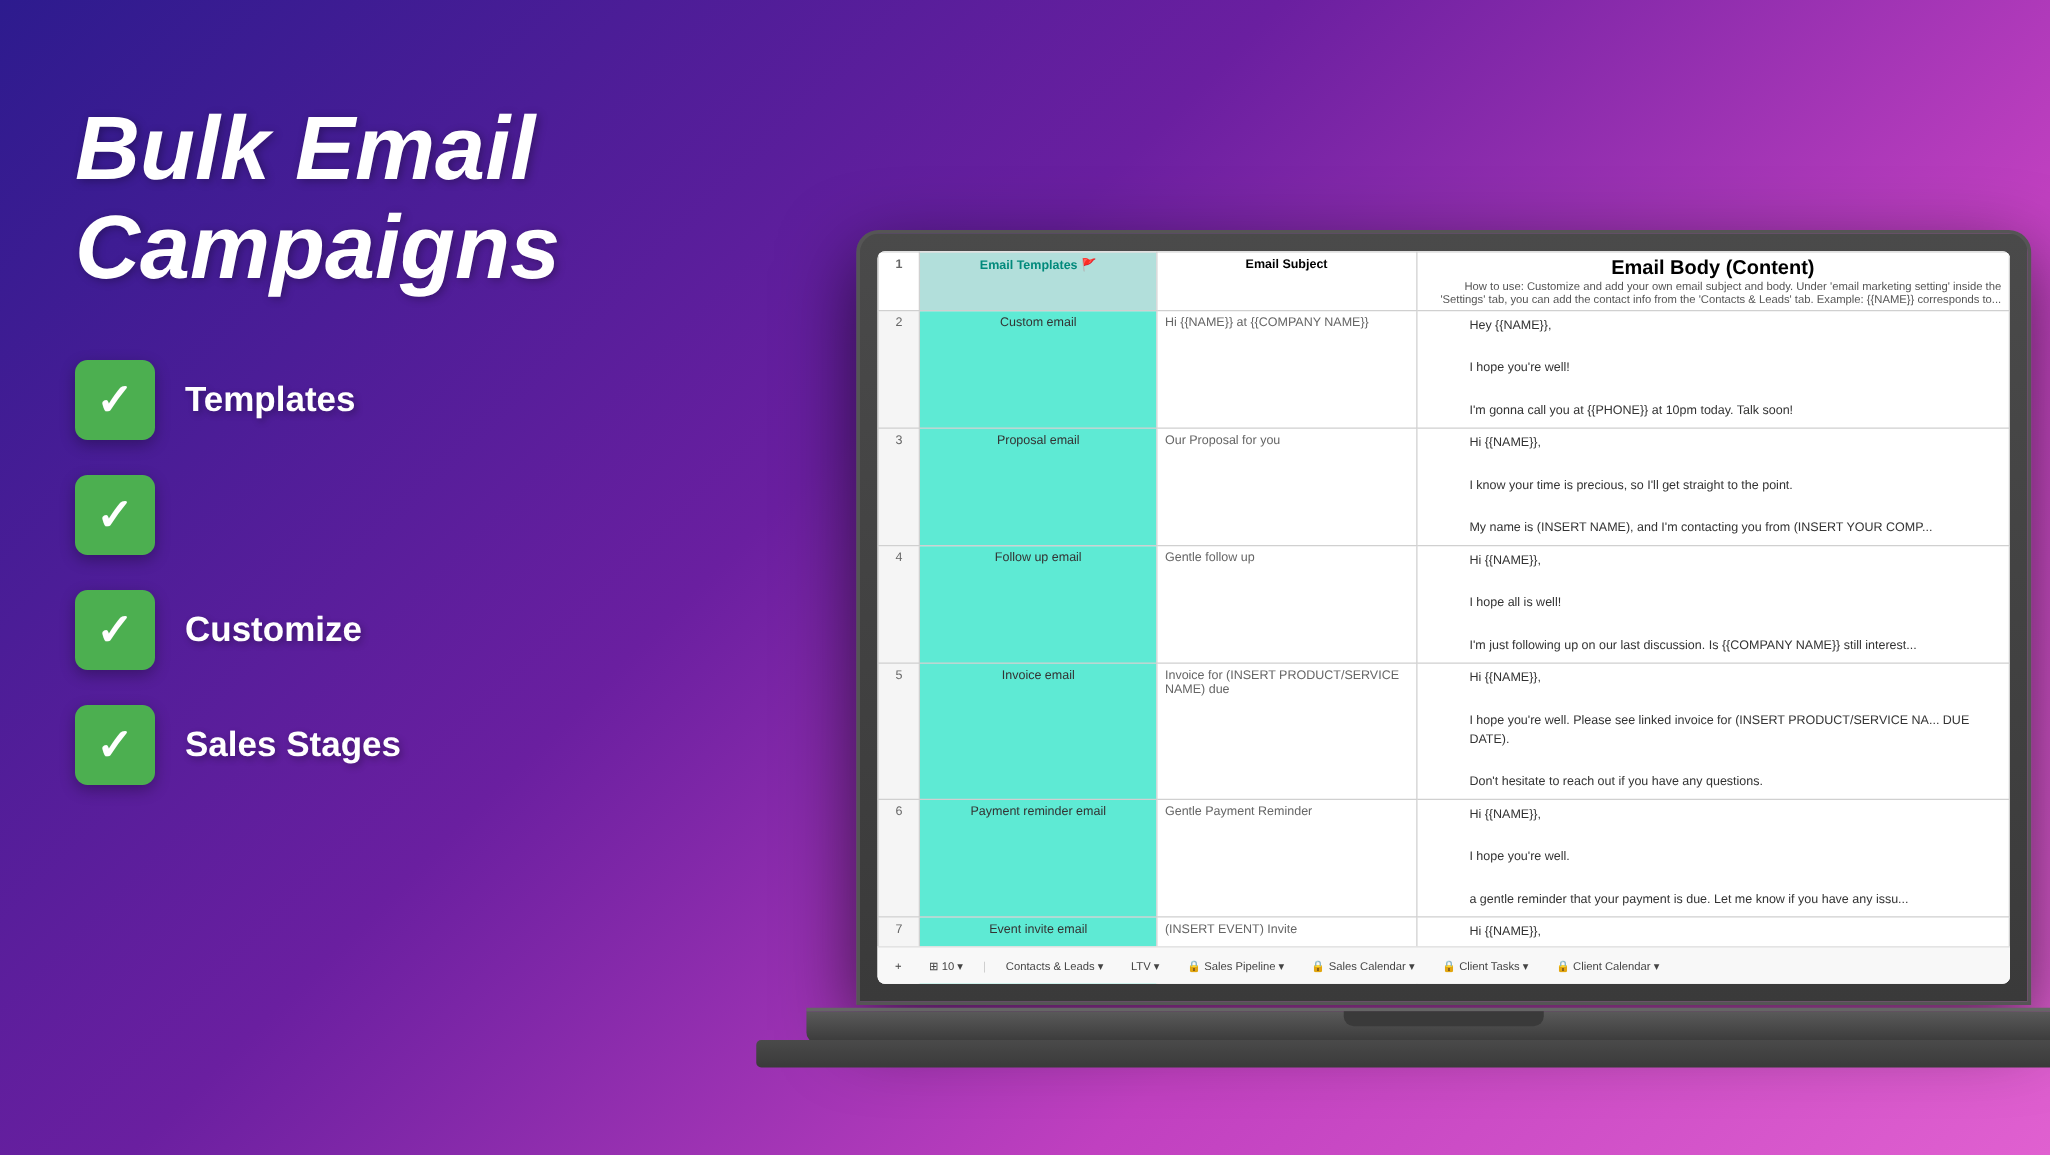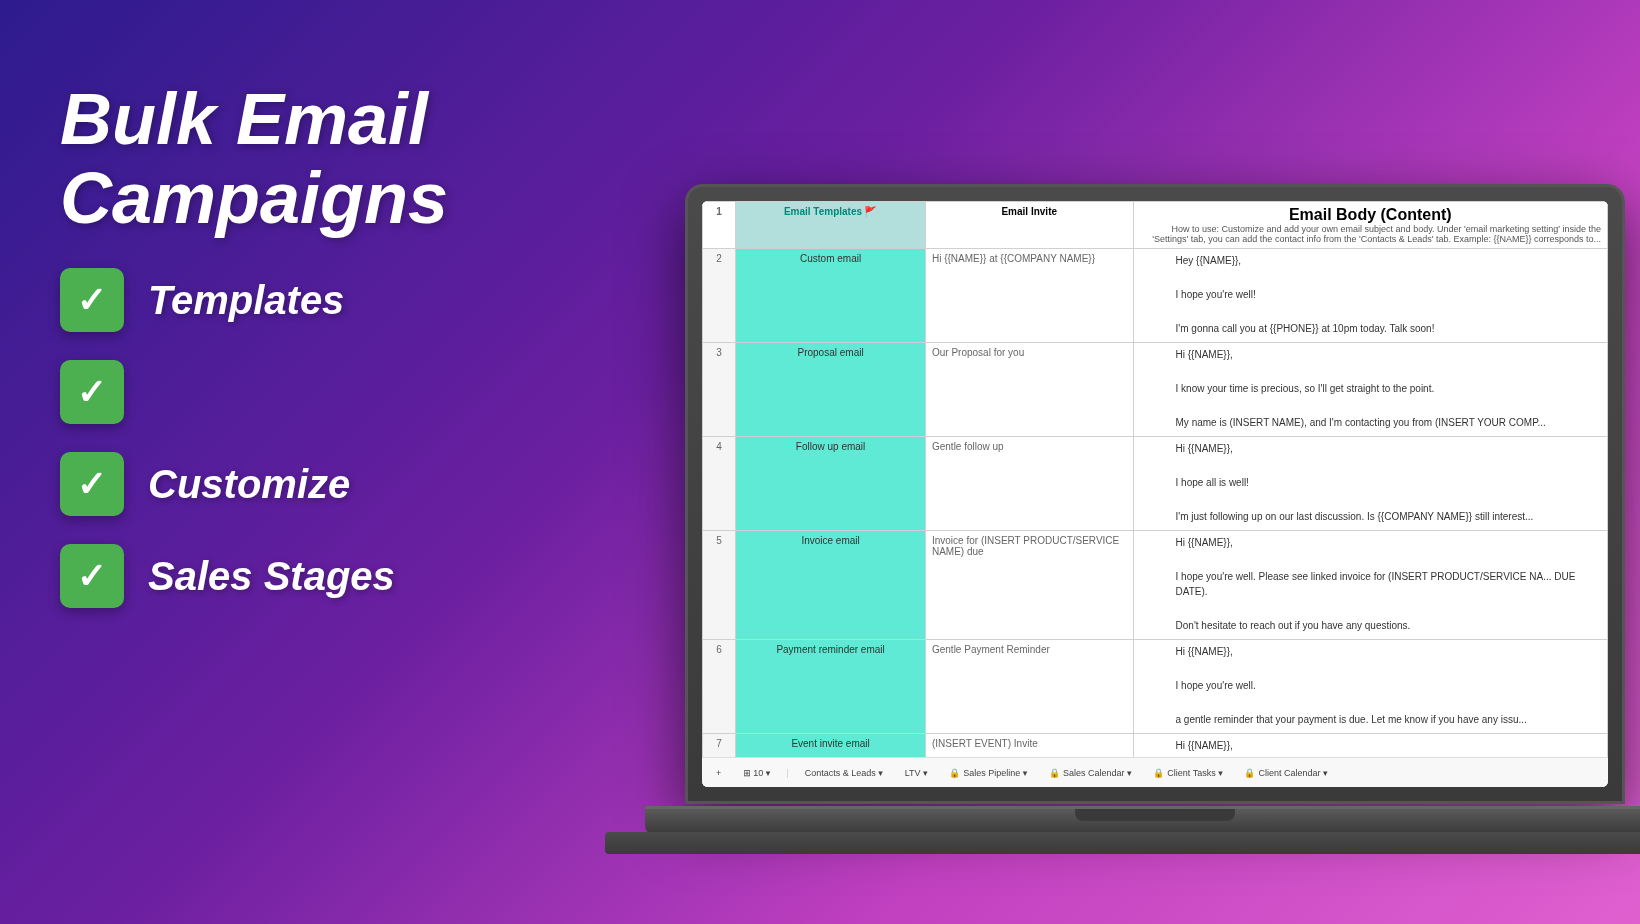--- a/index.html
+++ b/index.html
@@ -19,21 +19,21 @@
       top: 80px;
       width: 620px;
     }
 
     .main-title {
       font-size: 72px;
       font-weight: 900;
       font-style: italic;
       color: white;
       line-height: 1.1;
-      margin-bottom: 30px;
+      margin-bottom: 50px;
       text-shadow: 2px 2px 8px rgba(0,0,0,0.3);
     }
 
     .features-list {
       display: flex;
       flex-direction: column;
       gap: 28px;
     }
 
     .feature-item {
@@ -54,23 +54,22 @@
       box-shadow: 0 4px 12px rgba(0,0,0,0.3);
     }
 
     .check-box .checkmark {
       color: white;
       font-size: 36px;
       font-weight: bold;
     }
 
     .feature-label {
-      font-size: 40px;
+      font-size: 28px;
       font-weight: 800;
-      font-style: italic;
       color: white;
       text-shadow: 2px 2px 6px rgba(0,0,0,0.3);
     }
 
     
     .laptop-wrapper {
       position: absolute;
       right: -40px;
       bottom: 0;
       width: 1050px;
@@ -307,21 +306,21 @@
 <div class="laptop-wrapper">
   <div class="laptop-body">
     <div class="laptop-screen">
 
       <div class="spreadsheet">
         <table class="sheet-table">
           <thead>
             <tr class="header-row">
               <th class="col-num row-num">1</th>
               <th class="col-template header-template">Email Templates 🚩</th>
-              <th class="col-subject header-subject">Email Invite</th>
+              <th class="col-subject header-subject">Email Subject</th>
               <th class="col-body header-body">
                 <div style="font-weight:bold;font-size:16px;">Email Body (Content)</div>
                 <div class="body-how-to">How to use: Customize and add your own email subject and body. Under 'email marketing setting' inside the 'Settings' tab, you can add the contact info from the 'Contacts &amp; Leads' tab. Example: {{NAME}} corresponds to...</div>
               </th>
             </tr>
           </thead>
           <tbody id="sheet-body">
           <tr class="data-row">
                 <td class="row-num col-num">2</td>
                 <td class="template-cell col-template">Custom email</td>

